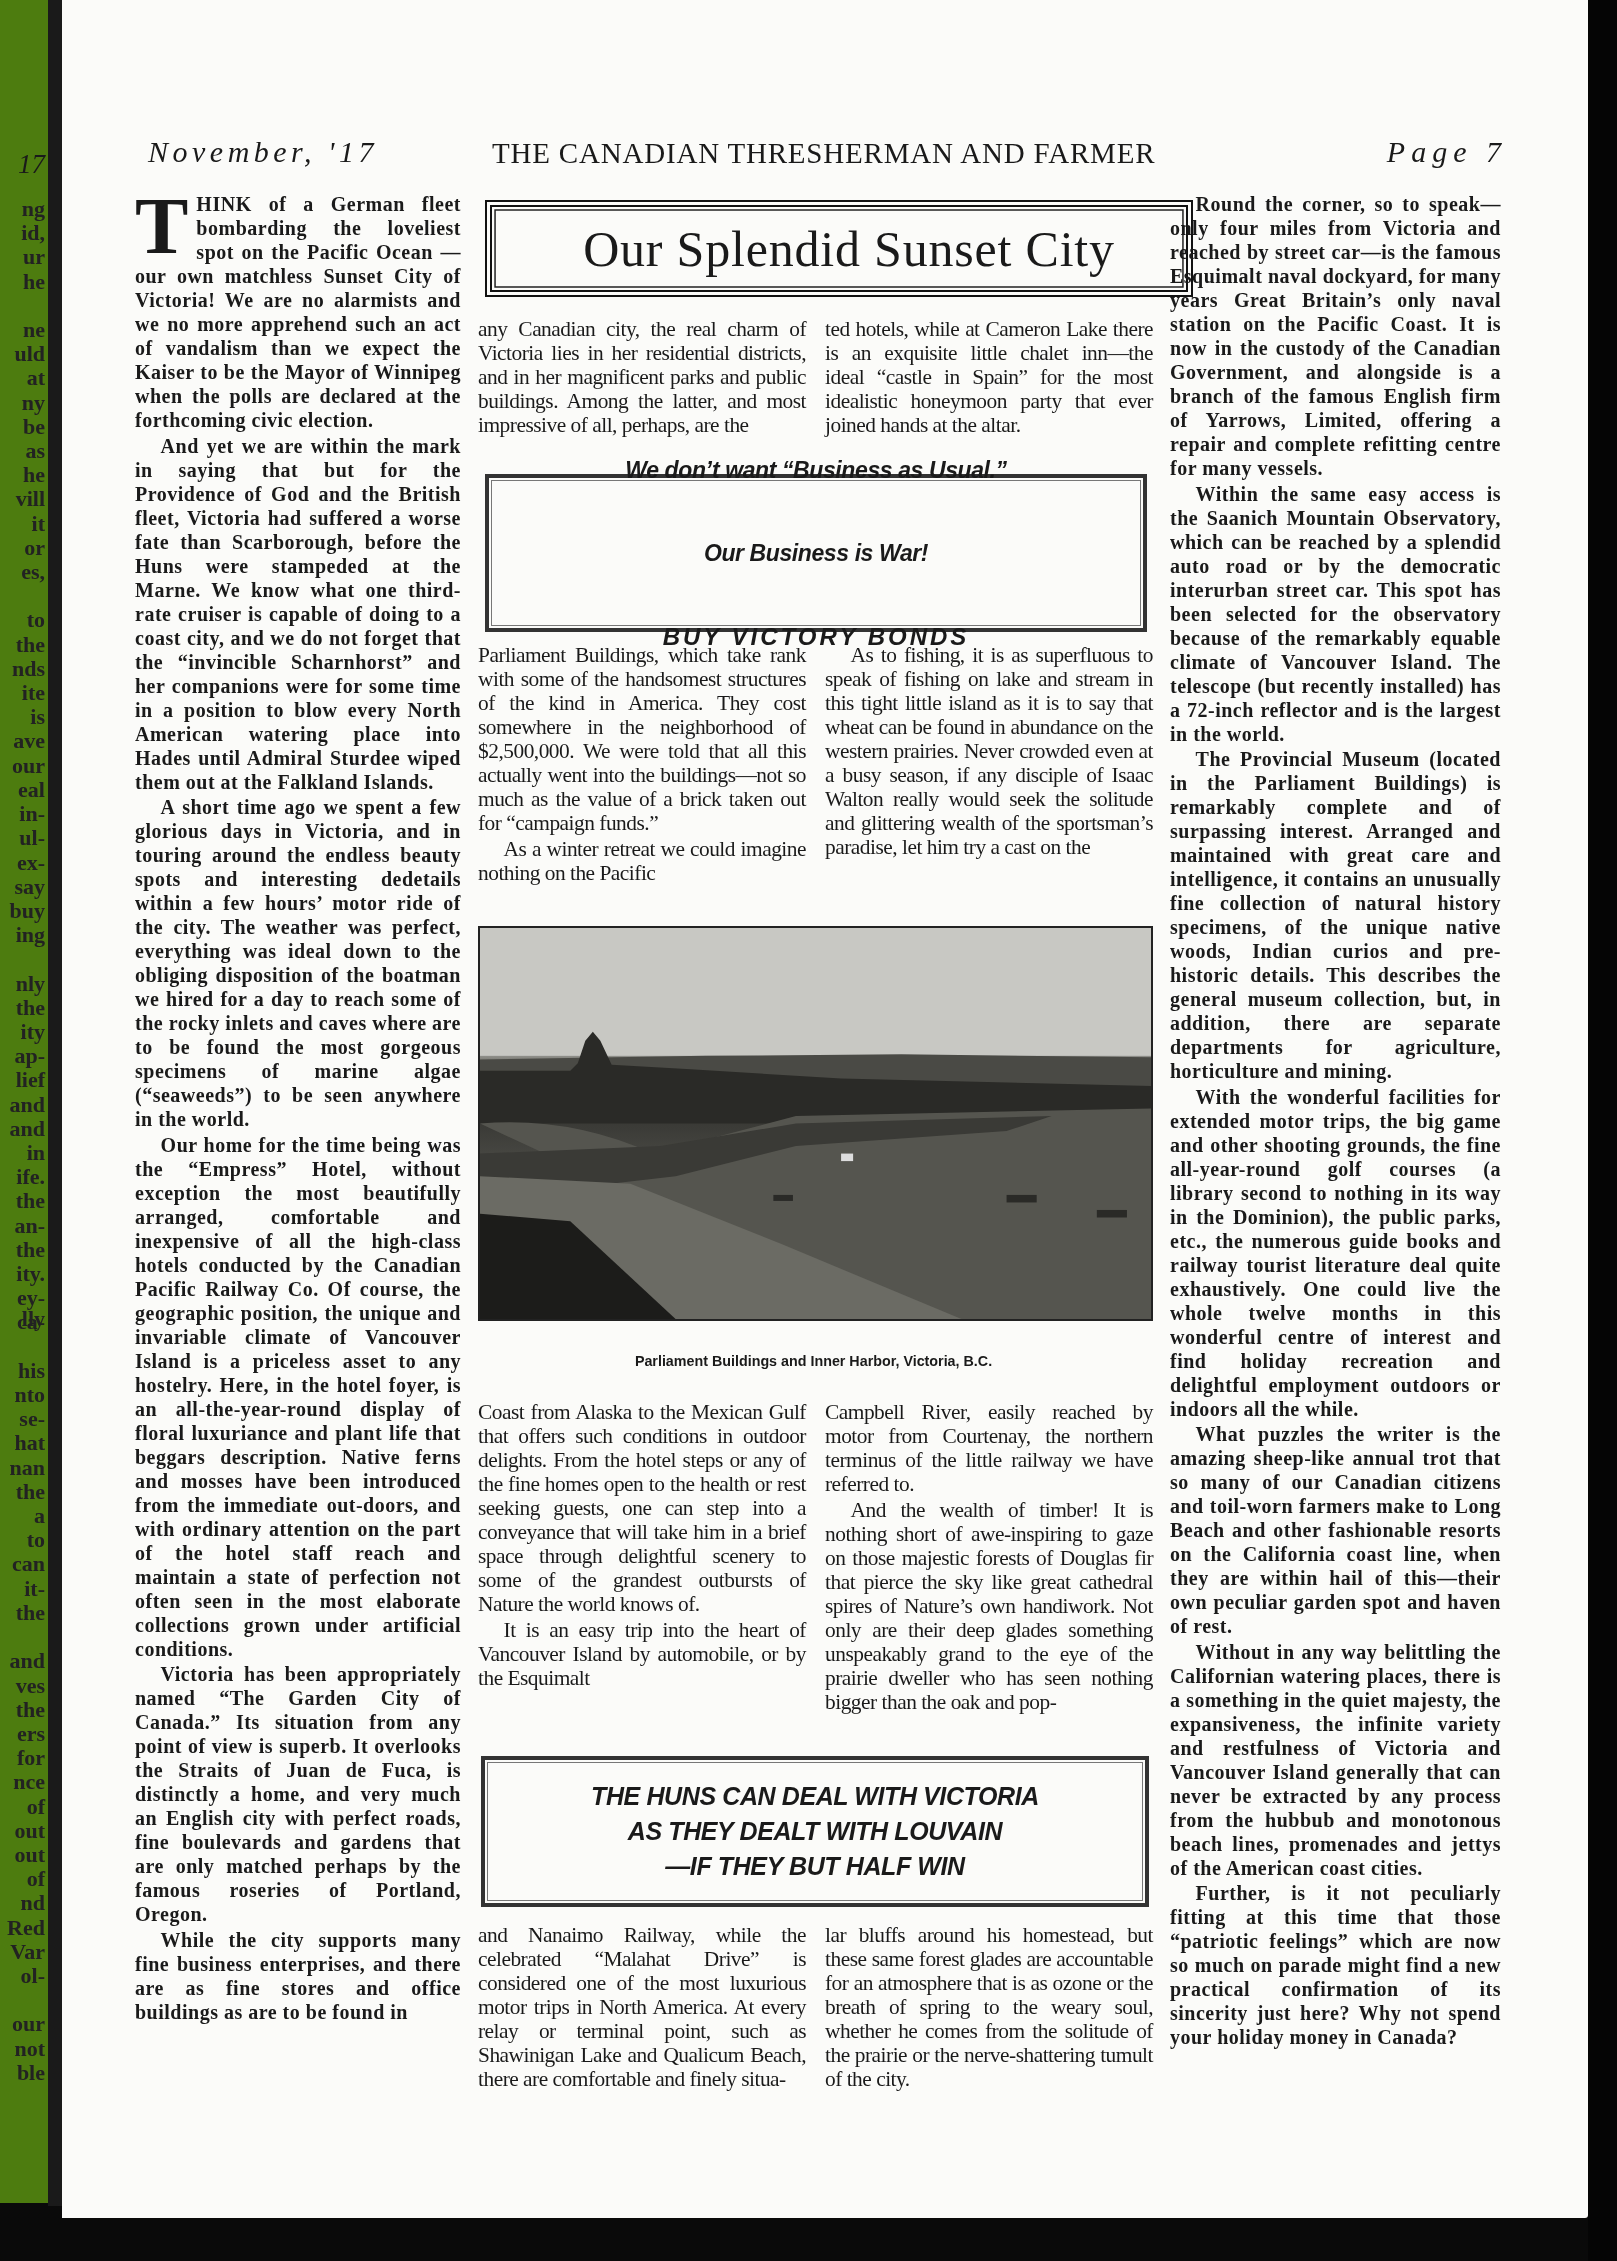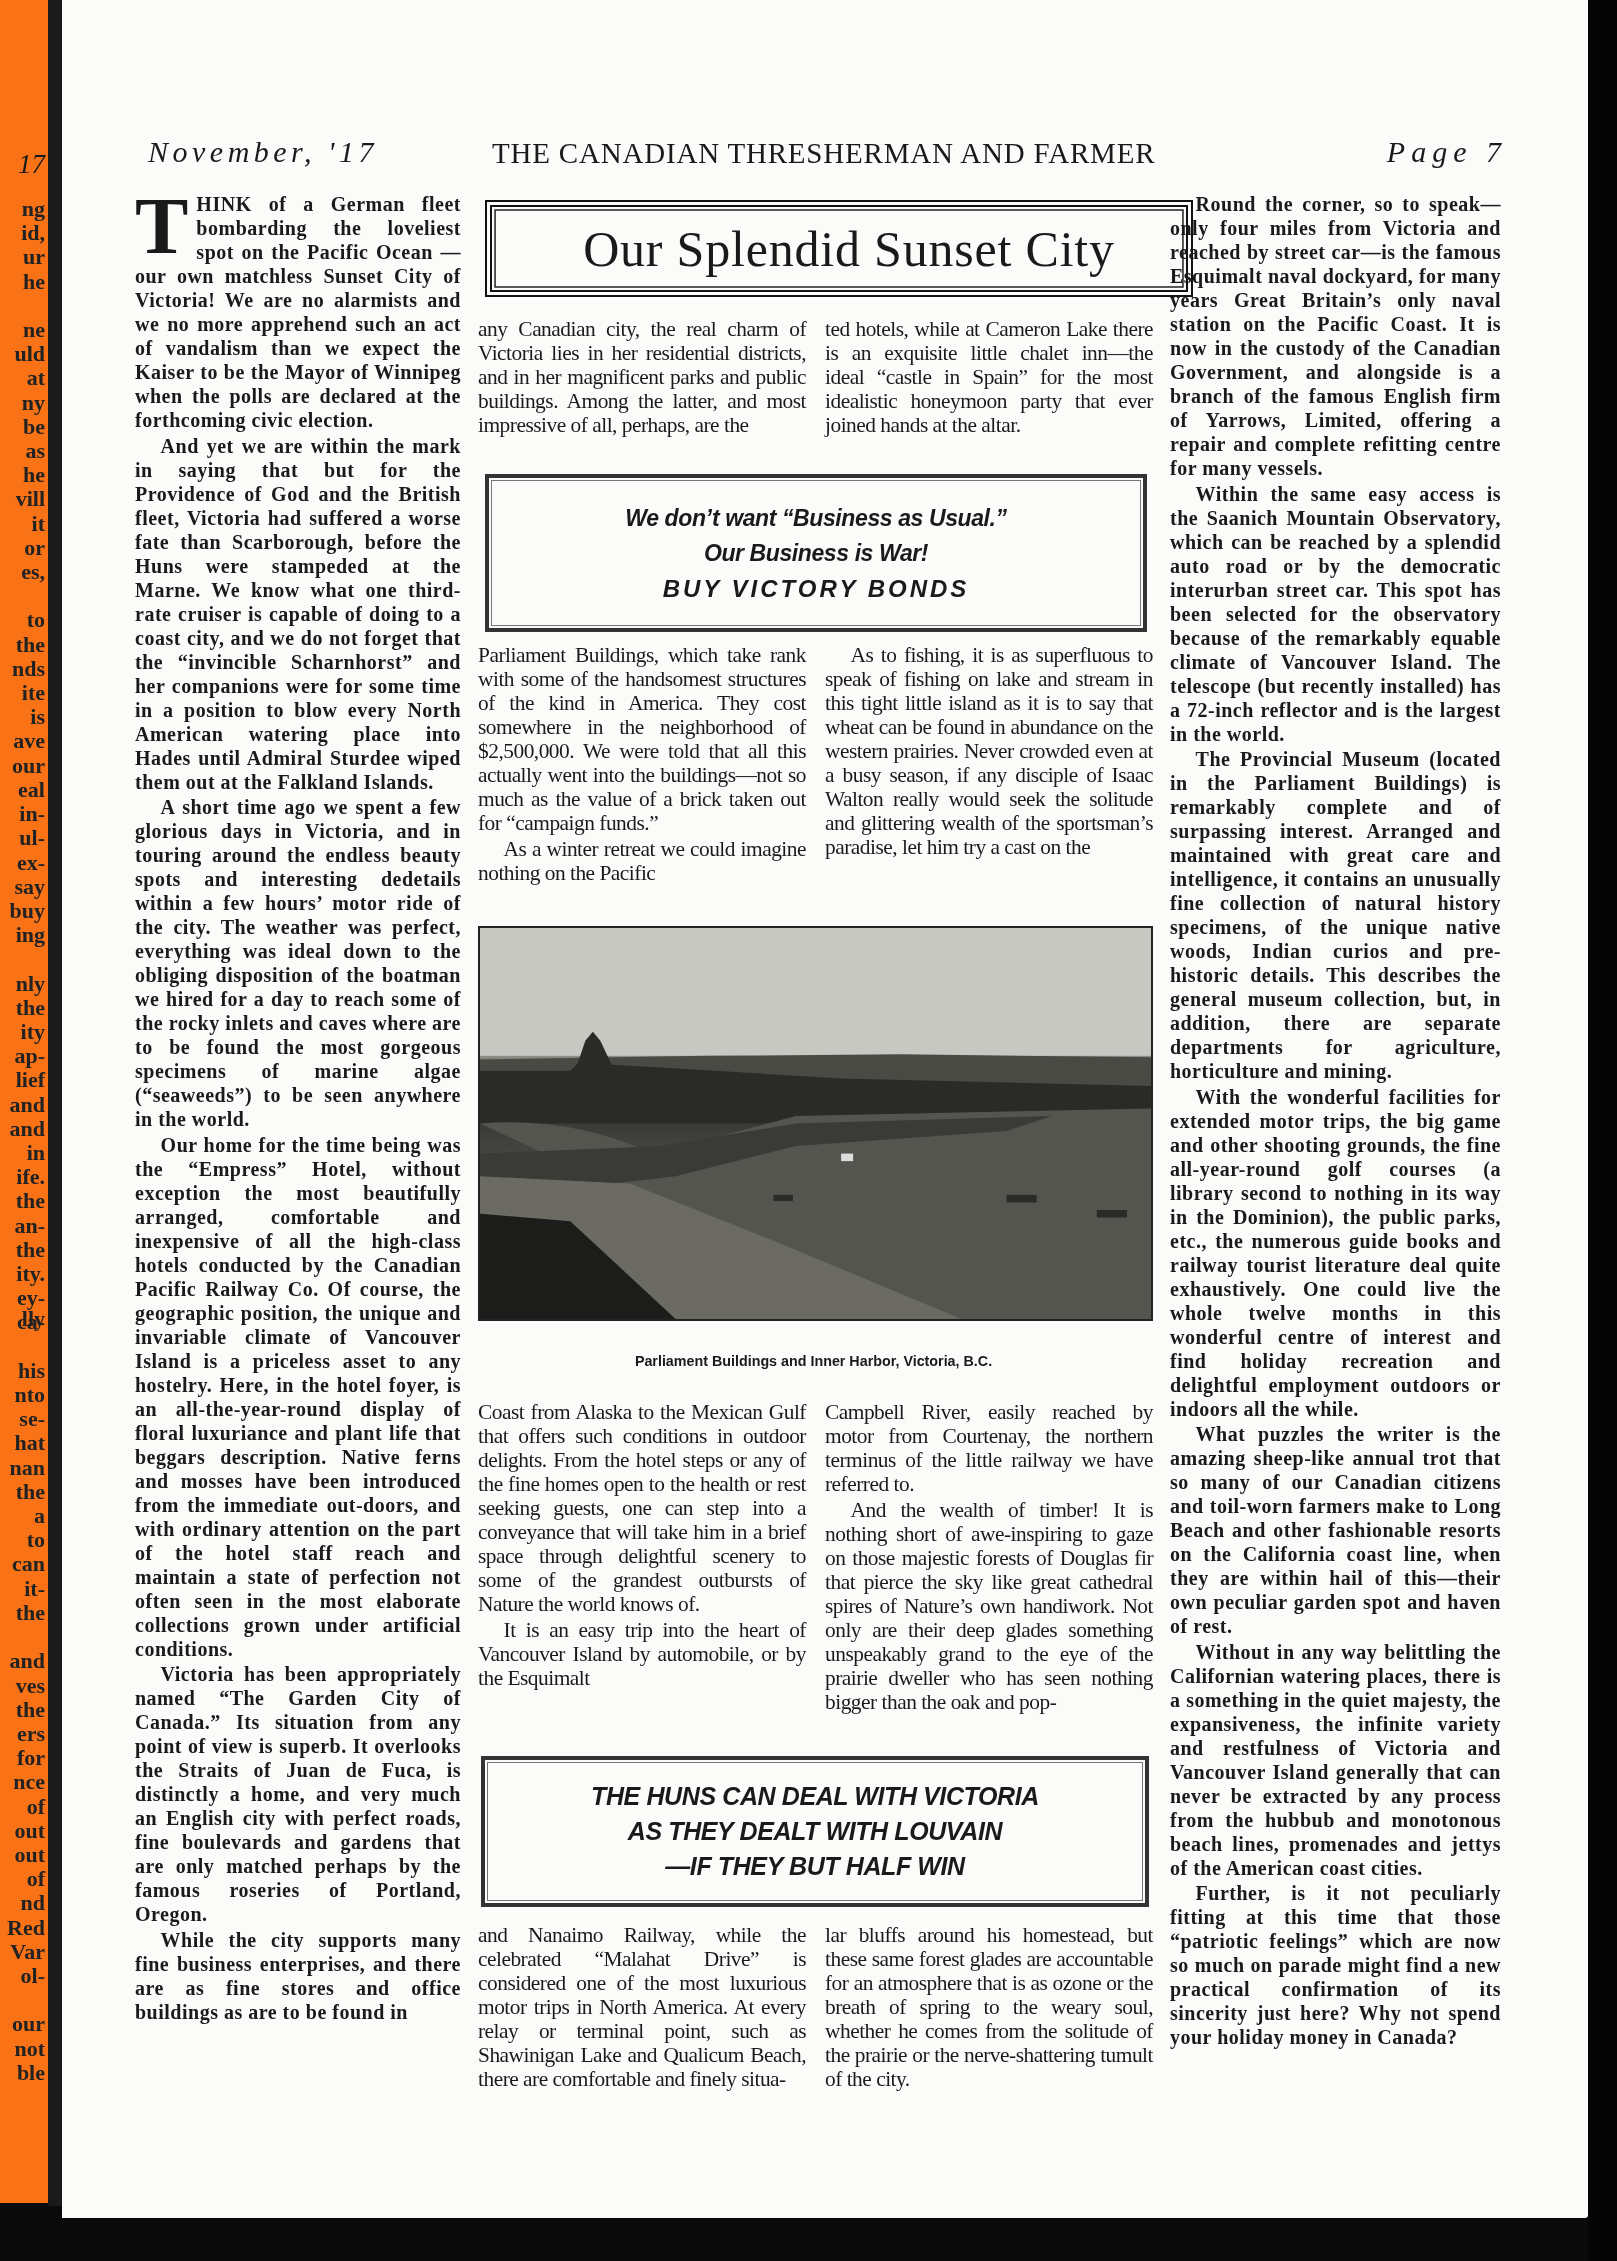--- a/index.html
+++ b/index.html
@@ -4,21 +4,21 @@
 <style>
   html, body { margin: 0; padding: 0; }
   body {
     width: 1618px; height: 2261px; position: relative; overflow: hidden;
     background: #0a0a0a;
     font-family: "Liberation Serif", "DejaVu Serif", serif;
     color: #1a1a1a;
   }
   .prev-page {
     position: absolute; left: 0; top: 0; width: 48px; height: 2203px;
-    background: #f97316; overflow: hidden;
+    background: #4d7c0f; overflow: hidden;
   }
   .prev-divider {
     position: absolute; left: 48px; top: 0; width: 13.5px; height: 2206px;
     background: #1a1a1a;
   }
   .page {
     position: absolute; left: 62px; top: 0; width: 1526px; height: 2218px;
     background: #fbfbf9;
     border-bottom-right-radius: 3px;
   }
@@ -56,21 +56,21 @@
     display: flex; align-items: center; justify-content: center; padding-left: 20px;
   }
   .title-box h1 { margin: 0; font-weight: normal; font-size: 50px; letter-spacing: 0.8px; }
 
   .ad-box {
     position: absolute; border: 4.5px solid #333; outline: 1.5px solid #777; outline-offset: -7.5px;
     display: flex; flex-direction: column; align-items: center; justify-content: center;
     font-family: "Liberation Sans", "DejaVu Sans", sans-serif; font-weight: bold; font-style: italic;
     text-align: center;
   }
-  .ad1 { left: 485px; top: 474px; width: 654px; height: 150px; }
+  .ad1 { left: 485px; top: 474px; width: 654px; height: 150px; gap: 48px; }
   .ad1 .l1, .ad1 .l2 { font-size: 23px; line-height: 35px; letter-spacing: -0.4px; }
   .ad1 .l3 { font-size: 24px; line-height: 35px; letter-spacing: 3px; }
   .ad2 { left: 481px; top: 1756px; width: 660px; height: 143px; }
   .ad2 .l { font-size: 25px; line-height: 35px; letter-spacing: -0.4px; }
 
   .photo {
     position: absolute; left: 478px; top: 926px; width: 671px; height: 391px;
     border: 2.3px solid #222; overflow: hidden;
     background: linear-gradient(180deg, #cfcfcb 0%, #bdbdb8 30%, #7a7a74 34%, #2f2f2c 42%, #3a3a36 50%, #4c4c47 62%, #2d2d2a 80%, #1c1c1a 100%);
   }

